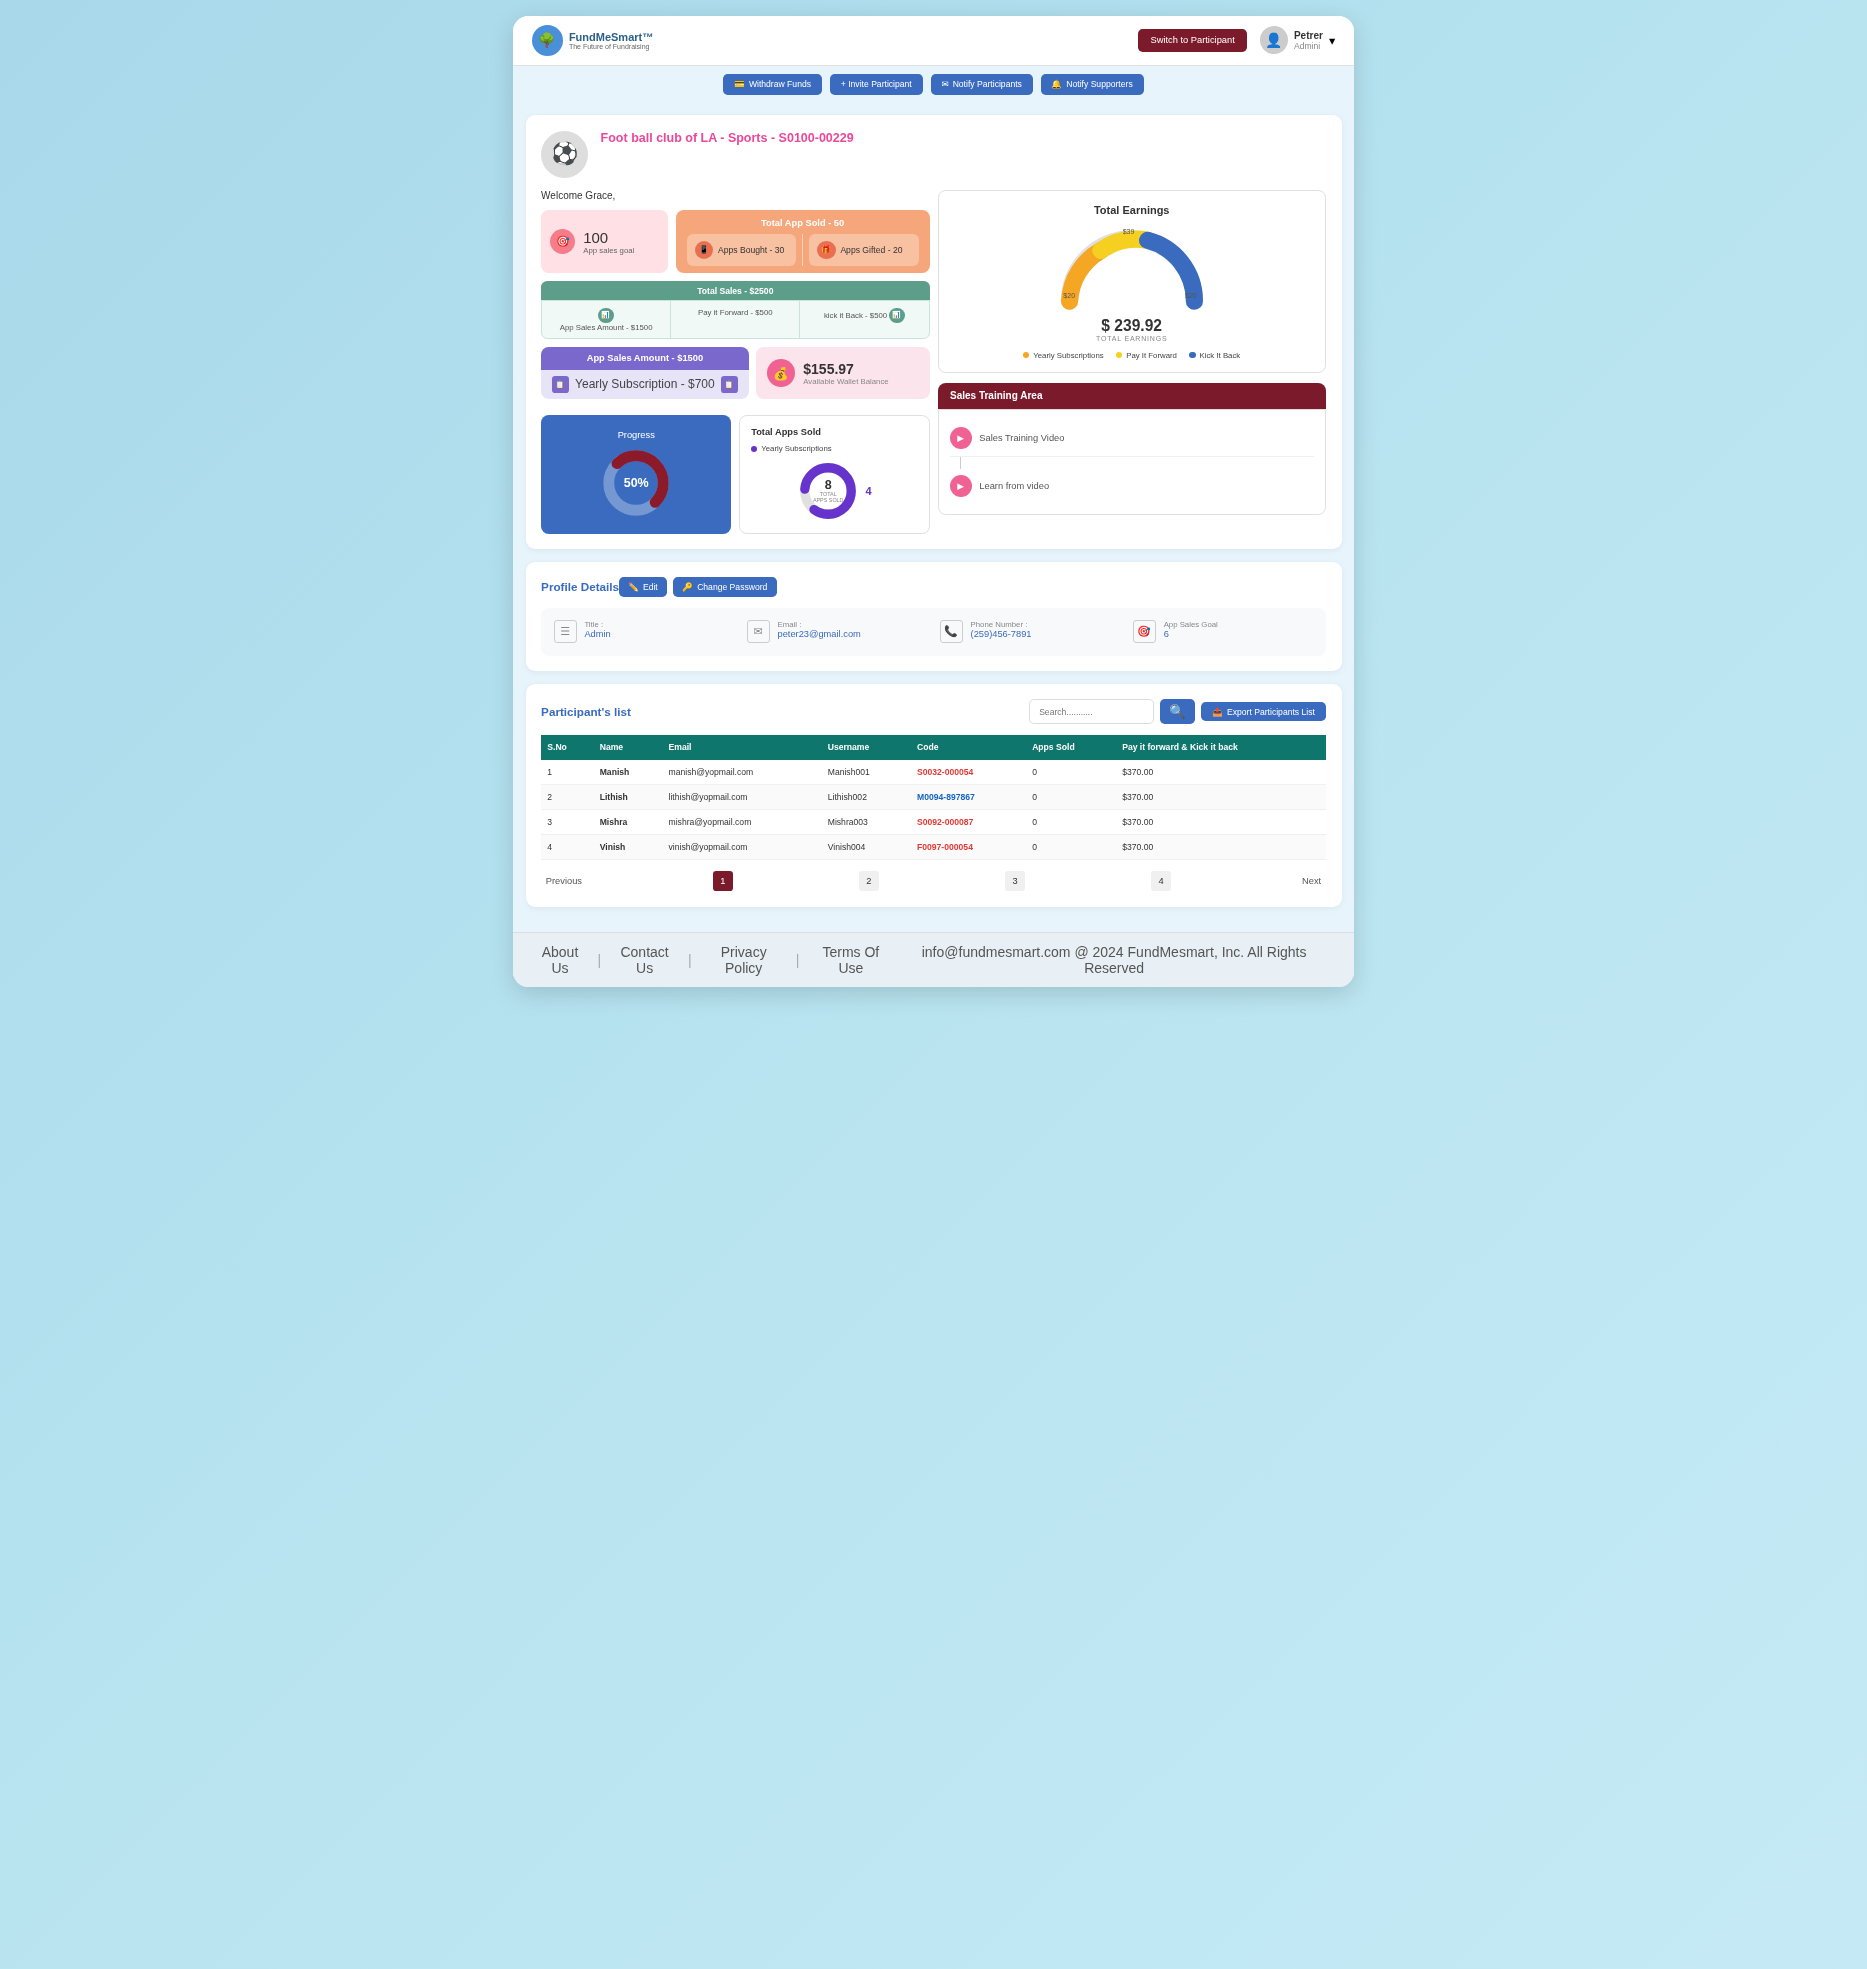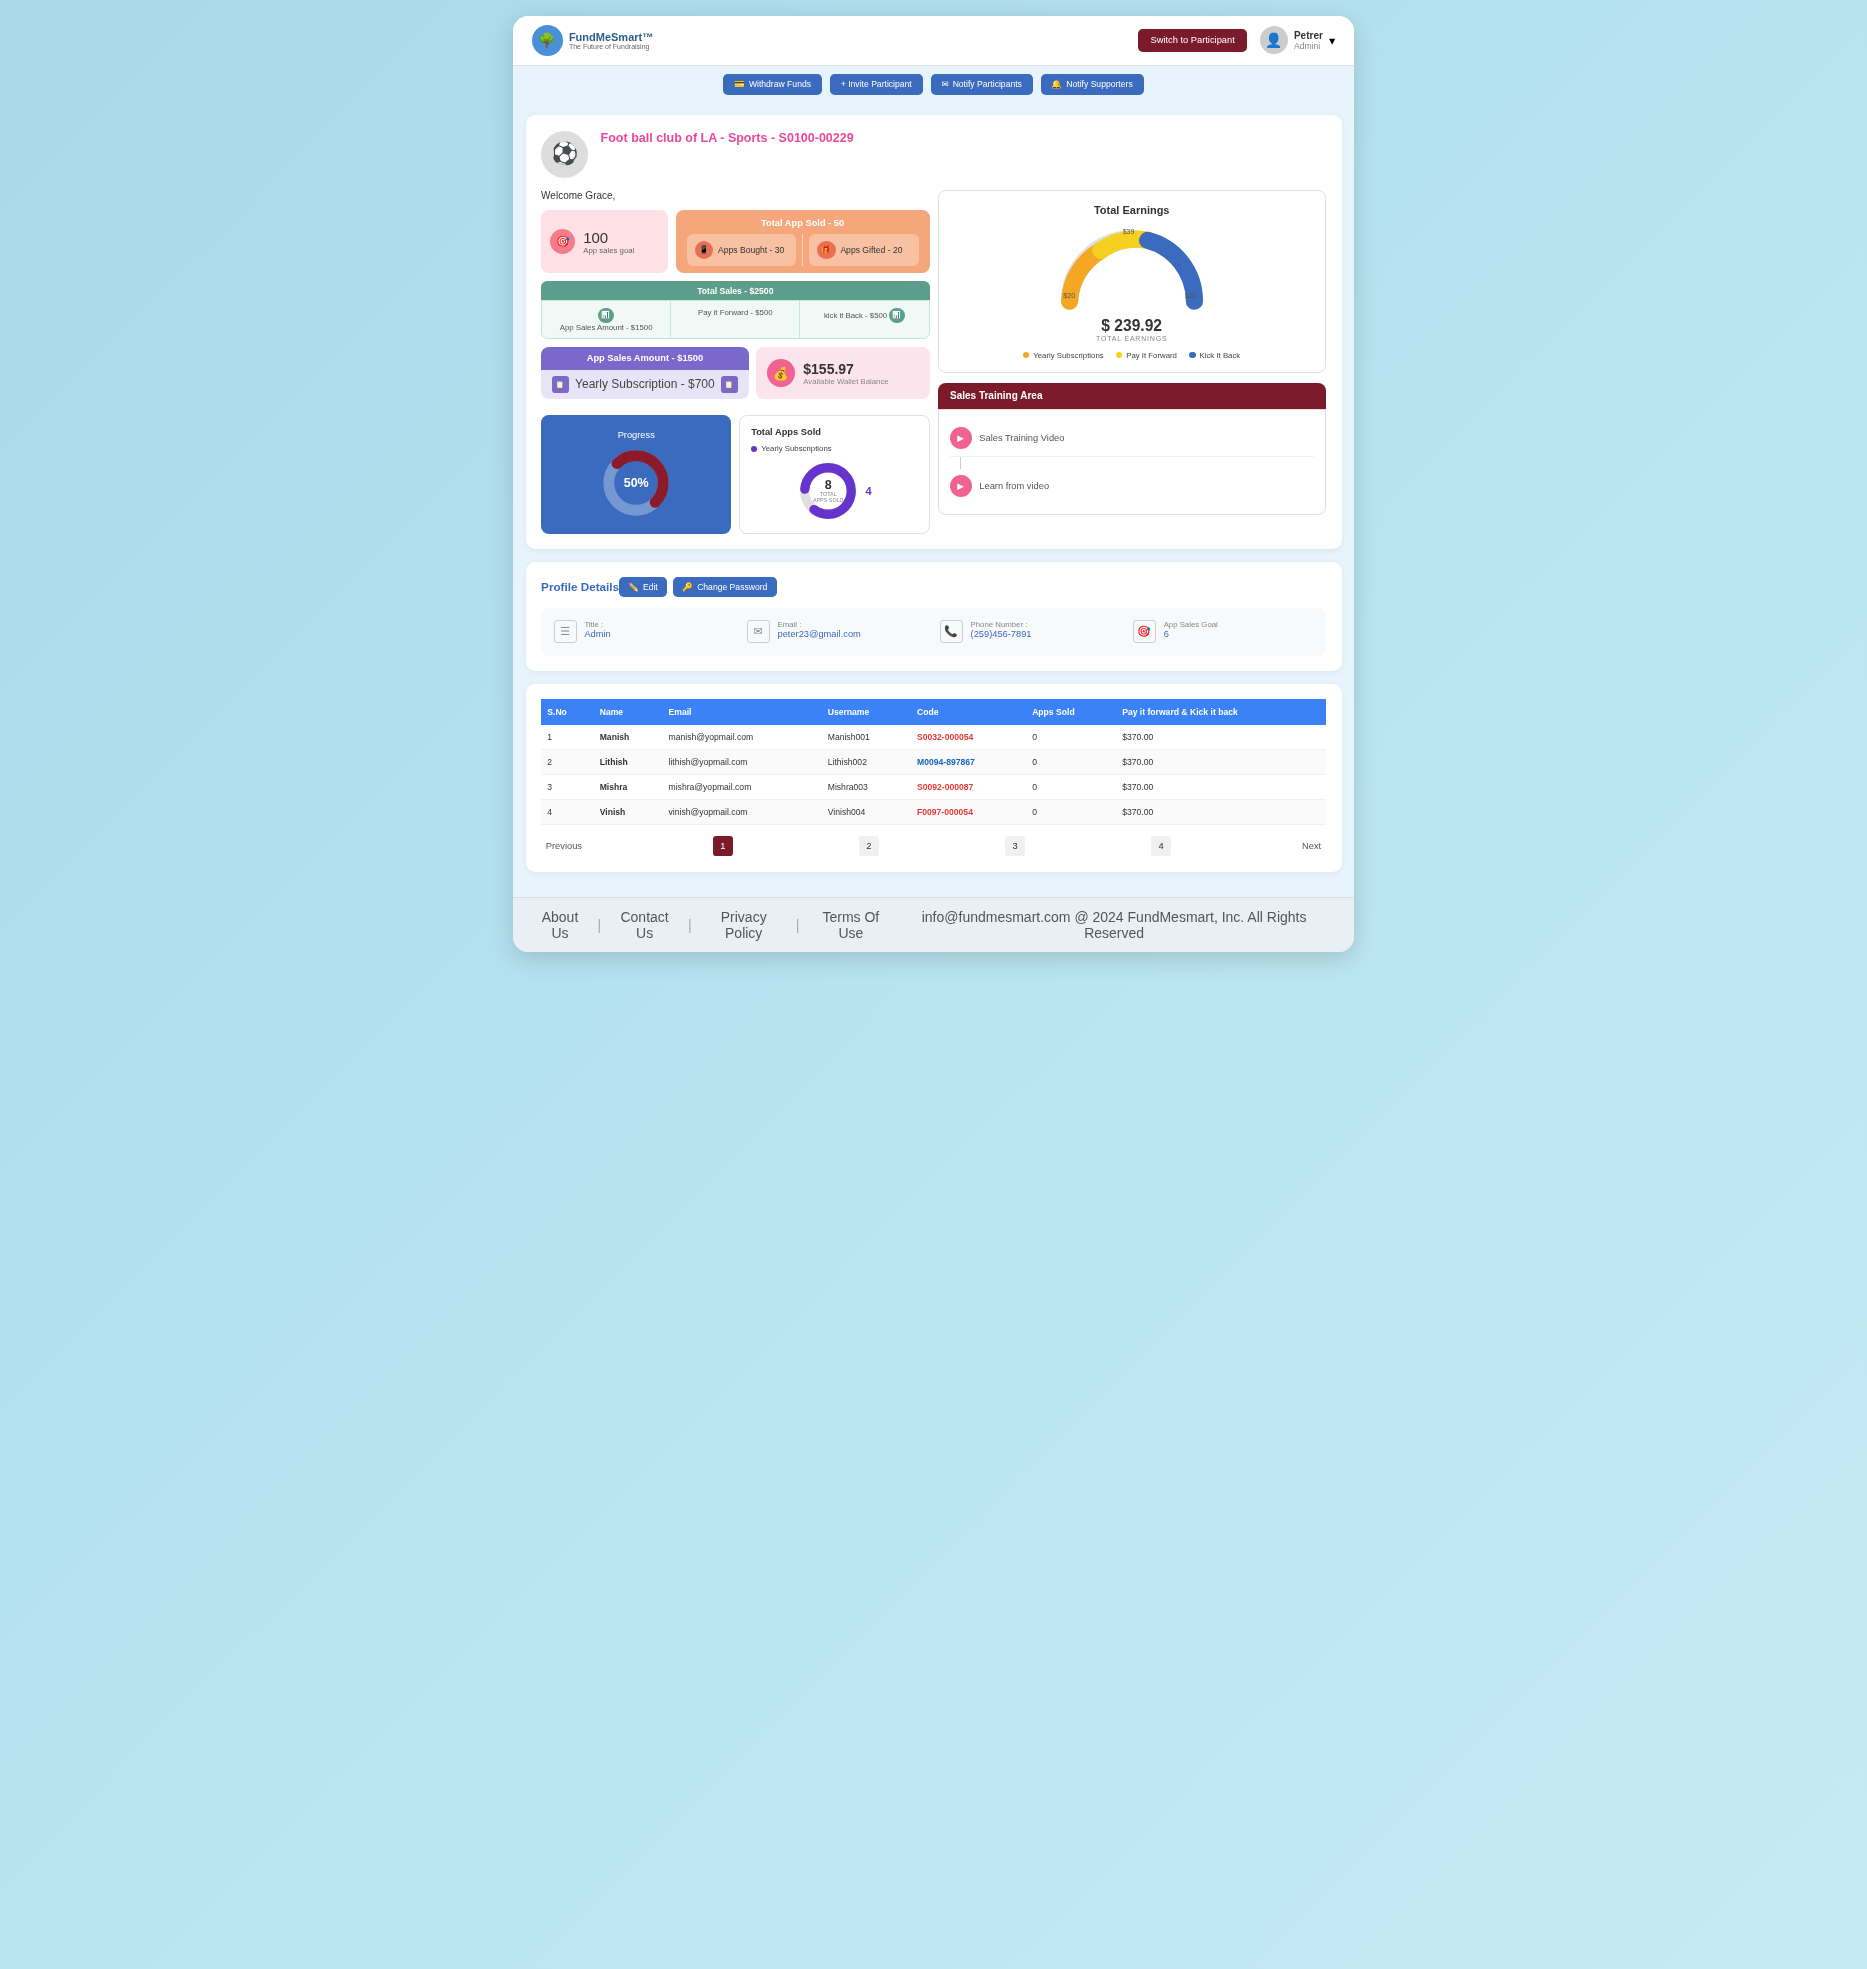--- a/index.html
+++ b/index.html
@@ -375,21 +375,21 @@
       padding: 4.7px 11px;
       font-size: 8.6px;
       cursor: pointer;
       display: flex; align-items: center; gap: 3.9px;
     }
     table {
       width: 100%;
       border-collapse: collapse;
       font-size: 8.6px;
     }
-    thead tr { background: #3b82f6; color: white; }
+    thead tr { background: #0f766e; color: white; }
     thead th { padding: 7.8px 6.2px; text-align: left; font-weight: 600; }
     tbody tr:nth-child(even) { background: #fafafa; }
     tbody tr:nth-child(odd) { background: white; }
     tbody td { padding: 7px 6.2px; color: #333; border-bottom: 0.8px solid #f0f0f0; }
     
     .pagination {
       display: flex;
       justify-content: space-between;
       align-items: center;
       gap: 4.7px;
@@ -671,20 +671,35 @@
           <div class="detail-icon">🎯</div>
           <div>
             <div class="detail-label">App Sales Goal</div>
             <div class="detail-value">6</div>
           </div>
         </div>
       </div>
     </div>
 
     <div class="card">
+      <div class="participants-header">
+        <div class="section-title">Participant's list</div>
+        <div style="display:flex;gap:6.2px;align-items:center;">
+          <div class="search-area">
+            <input type="text" class="search-input" placeholder="Search..........." style="">
+            <button class="search-btn">
+              <span>🔍</span>
+            </button>
+          </div>
+          <button class="export-btn">
+            <span>📤</span>
+            <span>Export Participants List</span>
+          </button>
+        </div>
+      </div>
 
       <table>
         <thead>
           <tr>
             <th>S.No</th>
             <th>Name</th>
             <th>Email</th>
             <th>Username</th>
             <th>Code</th>
             <th>Apps Sold</th>

